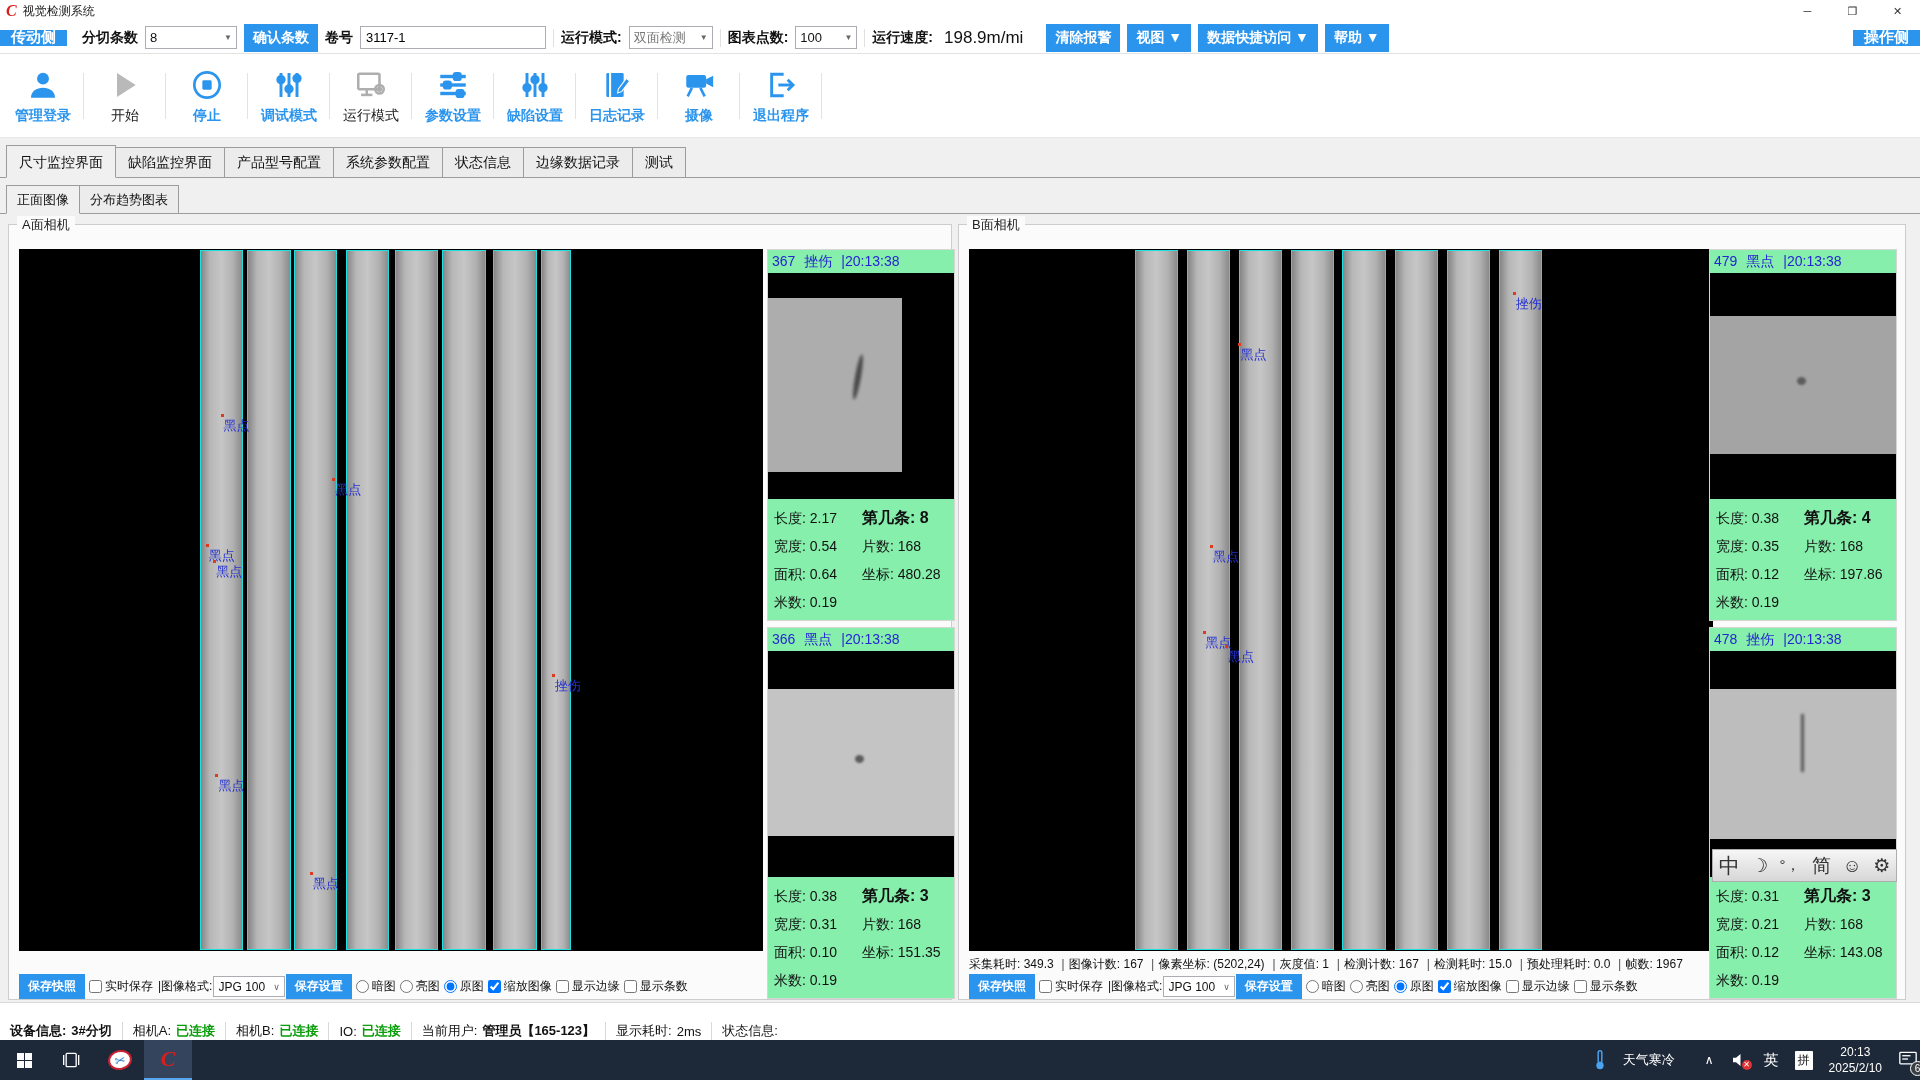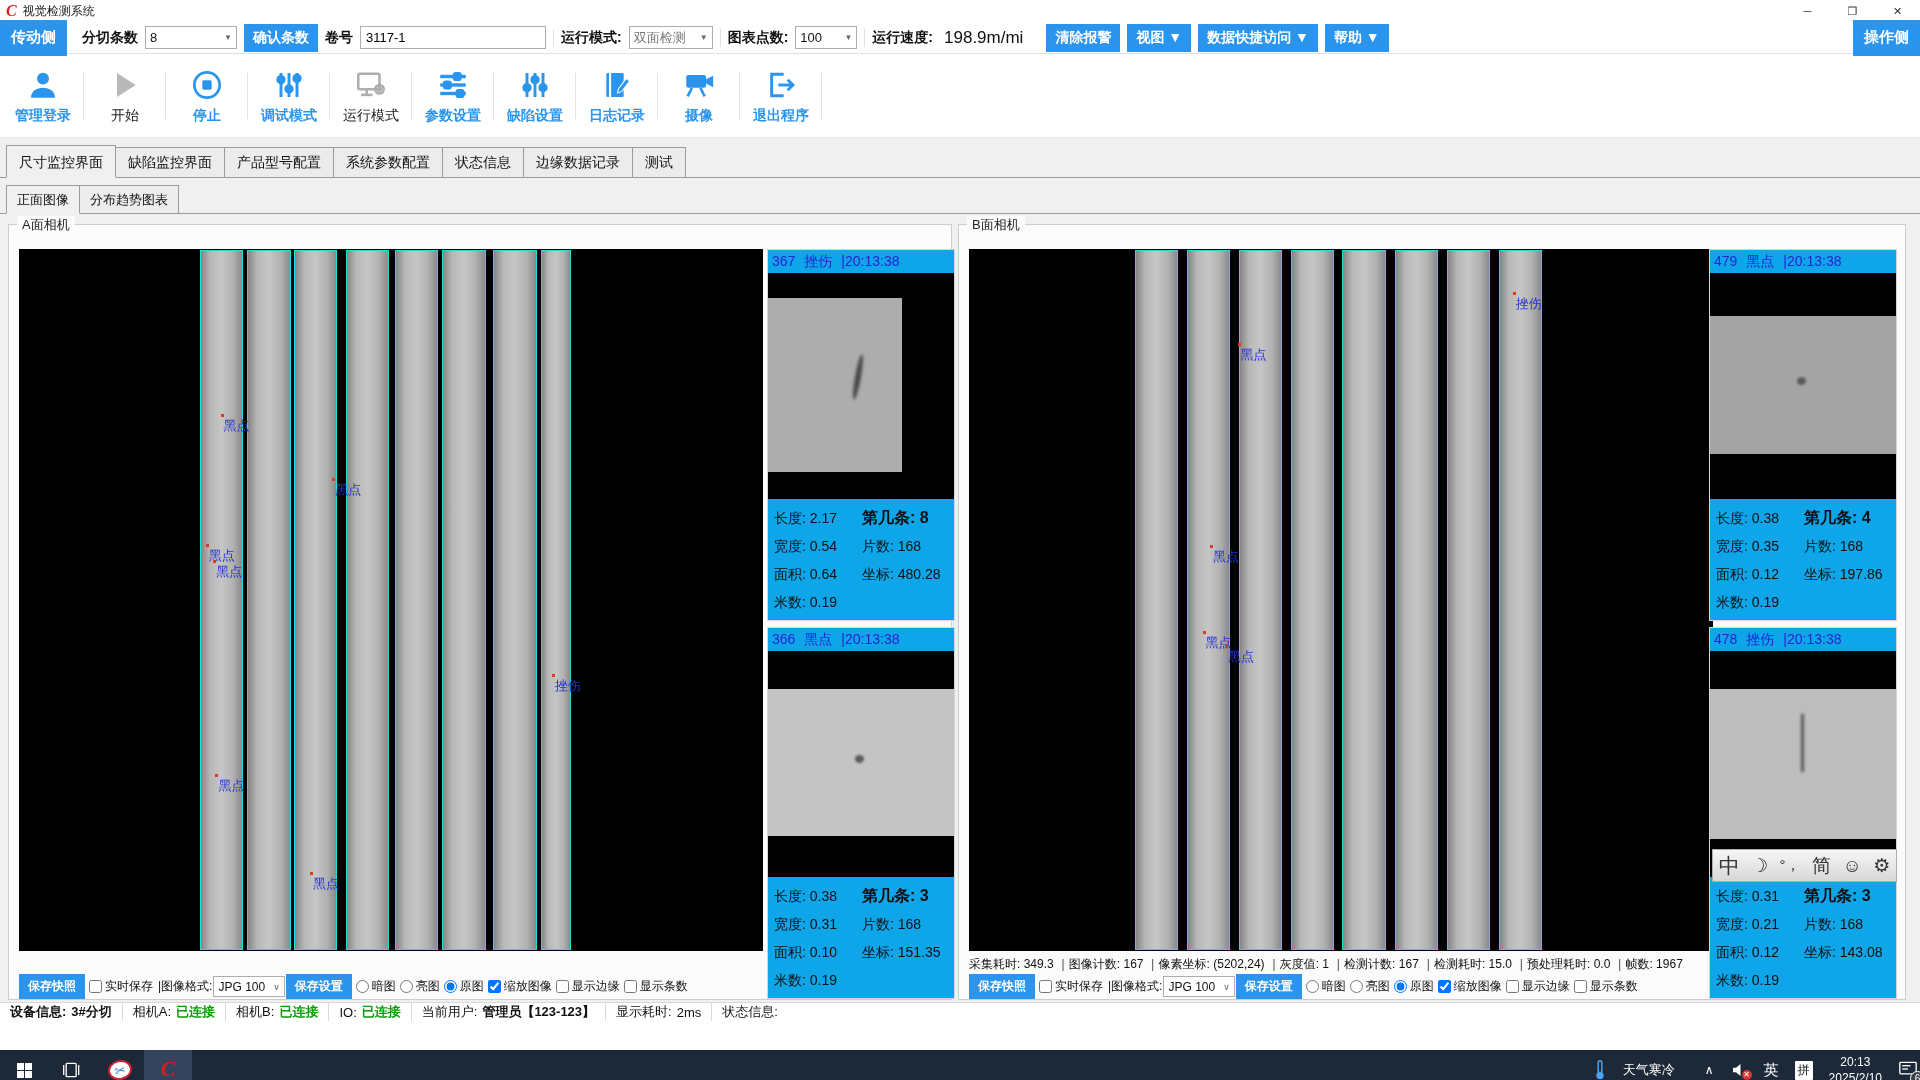--- a/index.html
+++ b/index.html
@@ -9,21 +9,21 @@
   
   .titlebar { height:22px; background:#fff; display:flex; align-items:center; padding-left:6px; }
   .app-logo { color:#d81e1e; font-family:"Liberation Serif", serif; font-style:italic; font-weight:bold; font-size:16px; margin-right:6px; line-height:1; }
   .title-text { font-size:12px; color:#222; }
   .win-controls { margin-left:auto; display:flex; height:100%; }
   .win-btn { width:45px; display:flex; align-items:center; justify-content:center; font-size:11px; color:#333; cursor:default; }
 
   
   .toolbar { height:32px; background:#fff; border-bottom:1px solid #e2e2e2; display:flex; align-items:center; gap:7px; }
   .btn-blue { background:#2b95ee; color:#fff; font-weight:bold; font-size:14px; border:none; padding:5px 9px; cursor:pointer; white-space:nowrap; }
-  .btn-side { height:36px; padding:0 11px; font-size:15px; display:flex; align-items:center; }
+  .btn-side { height:16px; padding:0 11px; font-size:15px; display:flex; align-items:center; }
   .tb-label { font-weight:bold; font-size:14px; white-space:nowrap; }
   .combo { border:1px solid #abadb3; background:#fff; height:23px; display:flex; align-items:center; justify-content:space-between; padding:0 4px; font-size:13px; }
   .combo .caret { color:#666; font-size:8px; margin-left:6px; }
   .combo.gray-text span:first-child { color:#777; }
   .text-input { border:1px solid #abadb3; height:23px; font-size:13px; padding:0 5px; font-family:inherit; }
   .speed-value { font-size:17px; padding:0 4px; white-space:nowrap; }
   .vsep { width:1px; height:18px; background:#e0e0e0; }
 
   
   .iconbar { height:84px; background:#fff; border-bottom:1px solid #e8e8e8; display:flex; align-items:center; padding-left:2px; }
@@ -54,40 +54,40 @@
   .stats-line { position:absolute; left:10px; top:731px; width:744px; font-size:12px; color:#111; white-space:nowrap; }
   .controls { position:absolute; left:10px; top:749px; width:744px; display:flex; align-items:center; gap:1px; font-size:12px; white-space:nowrap; }
   .btn-blue-sm { background:#2b95ee; color:#fff; font-weight:bold; font-size:12px; border:none; padding:4px 9px; cursor:pointer; }
   .controls input[type=checkbox], .controls input[type=radio] { width:13px; height:13px; margin:0 2px 0 3px; vertical-align:middle; }
   .combo-sm { border:1px solid #abadb3; background:#fff; height:21px; display:inline-flex; align-items:center; padding:0 4px; font-size:12px; }
   .combo-sm .caret { color:#666; font-size:9px; margin-left:8px; }
 
   
   .cards { position:absolute; top:24px; width:188px; }
   .group-a .cards { left:758px; } .group-b .cards { left:750px; }
-  .card { border:1px solid #d5d5d5; background:#0ea5e9; margin-bottom:6px; height:372px; position:relative; }
+  .card { border:1px solid #d5d5d5; background:#86efac; margin-bottom:6px; height:372px; position:relative; }
   .card-header { color:#2525d2; font-size:14px; padding:3px 4px 2px; white-space:nowrap; }
   .card-header .sp { margin-left:9px; }
   .card-thumb { height:226px; background:#000; position:relative; overflow:hidden; }
   .plate { position:absolute; }
   .thumb-a1 .plate { left:0; top:11%; width:72%; height:77%; background:#adadad; }
   .thumb-a2 .plate { left:0; top:17%; width:100%; height:65%; background:#c4c4c4; }
   .thumb-b1 .plate { left:0; top:19%; width:100%; height:61%; background:#a4a4a4; }
   .thumb-b2 .plate { left:0; top:17%; width:100%; height:66%; background:#bdbdbd; }
   .mark-streak { position:absolute; left:47%; top:36%; width:6px; height:46px; background:#4a4a4a; border-radius:50%; transform:rotate(10deg); filter:blur(1.5px); }
   .mark-dot { position:absolute; left:47%; top:46%; width:9px; height:8px; background:#5c5c5c; border-radius:50%; filter:blur(1px); }
   .mark-vline { position:absolute; left:49%; top:28%; width:3px; height:58px; background:#555; filter:blur(1.5px); }
   .card-stats { display:flex; padding:8px 2px 0 6px; font-size:14px; }
   .stat-col { display:flex; flex-direction:column; }
   .stat-col.left { width:88px; }
   .stat-col div { height:28px; line-height:22px; white-space:nowrap; }
   .strip-row { font-weight:bold; font-size:16px; }
 
   
-  .statusbar { height:48px; background:#fff; border-top:1px solid #d9d9d9; display:flex; align-items:flex-start; font-size:13px; }
+  .statusbar { height:38px; background:#fff; border-top:1px solid #d9d9d9; display:flex; align-items:flex-end; font-size:13px; }
   .seg { display:flex; align-items:center; padding:0 10px; border-right:1px solid #d9d9d9; gap:5px; white-space:nowrap; }
   .seg.nob { border-right:none; }
   .bold { font-weight:bold; }
   .green { color:#0a9d0a; font-weight:bold; }
 
   
   .taskbar { height:40px; background:#1d2838; display:flex; align-items:stretch; color:#fff; }
   .tb-icon { width:48px; display:flex; align-items:center; justify-content:center; cursor:pointer; }
   .tb-icon.active-app { background:#34445c; border-bottom:2px solid #5aa7f0; }
   .start-grid { display:grid; grid-template-columns:7px 7px; grid-template-rows:7px 7px; gap:1px; }
@@ -481,21 +481,21 @@
   <div class="seg">
     <span>相机B:</span>
     <span class="green">已连接</span>
   </div>
   <div class="seg">
     <span>IO:</span>
     <span class="green">已连接</span>
   </div>
   <div class="seg">
     <span>当前用户:</span>
-    <span class="bold">管理员【123-123】</span>
+    <span class="bold">管理员【165-123】</span>
   </div>
   <div class="seg">
     <span>显示耗时:</span>
     <span>2ms</span>
   </div>
   <div class="seg nob">
     <span>状态信息:</span>
   </div>
 </div>
 

